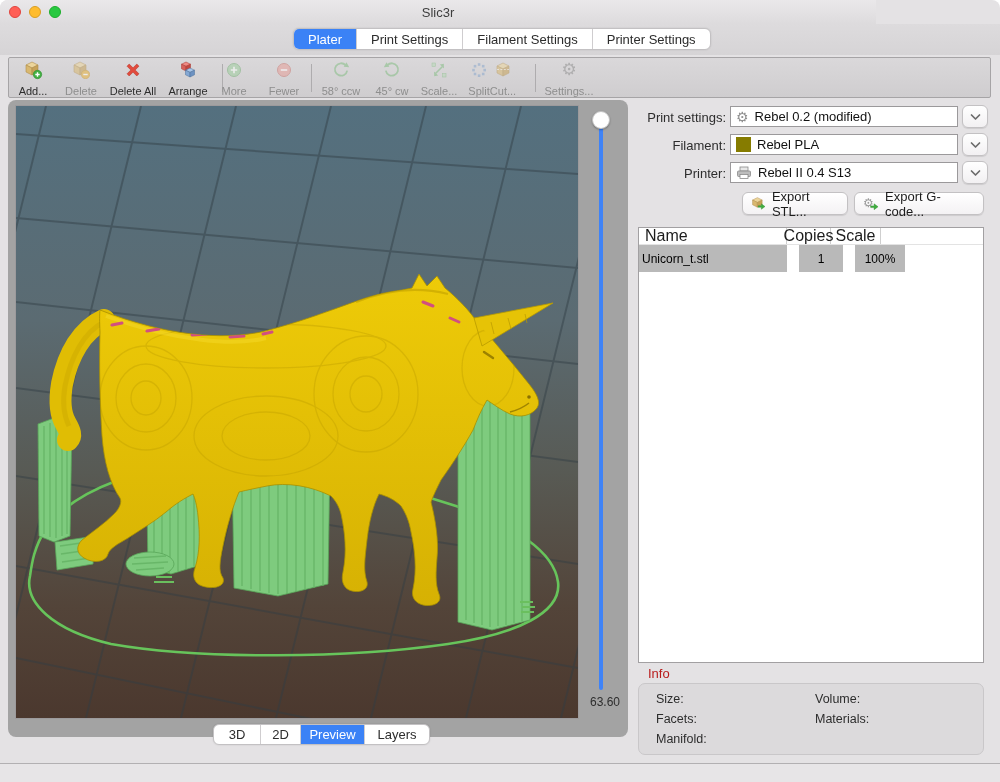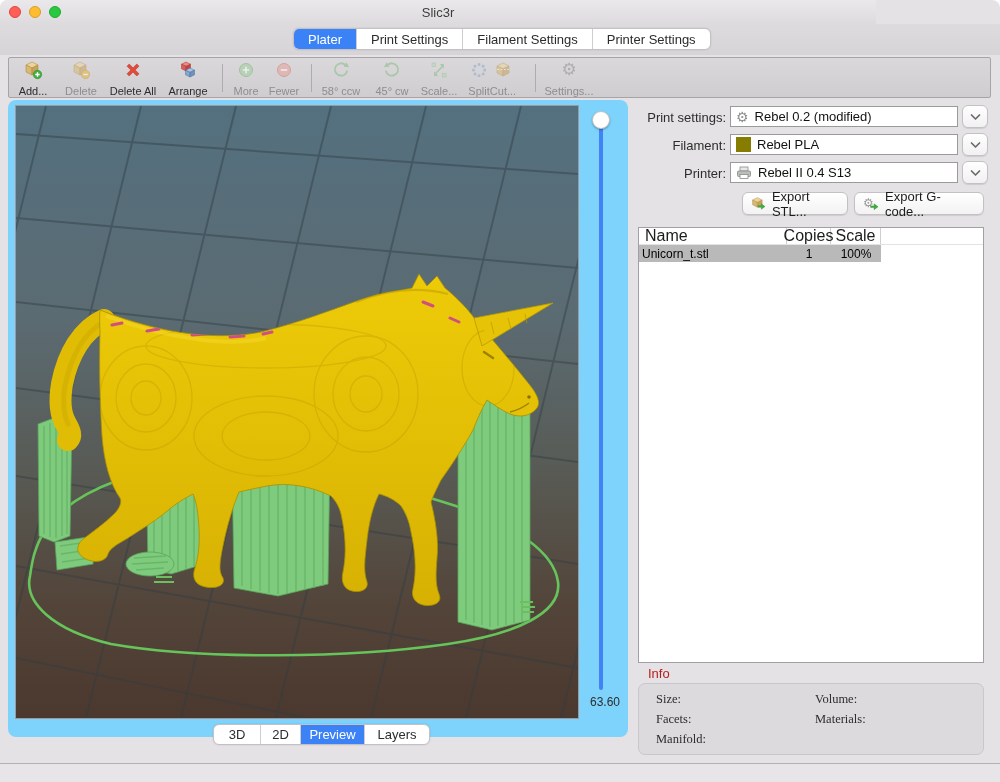--- a/index.html
+++ b/index.html
@@ -32,21 +32,21 @@
     background:linear-gradient(#dad8da,#cfcdcf); border:1px solid #a6a4a6; border-radius:2px; }
   .tb-item { position:absolute; top:1px; height:38px; display:flex; flex-direction:column; align-items:center; justify-content:flex-start; }
   .tb-icon { height:21px; display:flex; align-items:center; justify-content:center; }
   .tb-label { font-size:11px; color:#2d2d2d; white-space:nowrap; margin-top:5px; }
   .tb-item.disabled .tb-label { color:#8e8e8e; }
   .tb-item.disabled .tb-icon { opacity:.55; }
   .tb-sep { position:absolute; top:6px; width:1px; height:28px; background:#aeacae; }
   .gear-glyph { font-size:17px; color:#909090; line-height:18px; }
 
   
-  .left-panel { position:absolute; left:8px; top:100px; width:620px; height:637px; background:#7dd3fc; border-radius:8px;padding-left:20px; }
+  .left-panel { position:absolute; left:8px; top:100px; width:620px; height:637px; background:#a3a3a3; border-radius:8px;padding-left:20px; }
   .viewport { position:absolute; left:8px; top:6px; width:562px; height:612px; display:block; outline:1px solid #9c9a9c; }
   .layer-slider-track { position:absolute; left:591px; top:16px; width:4px; height:574px; background:#3f83f7; border-radius:2px; }
   .layer-slider-knob { position:absolute; left:584px; top:11px; width:18px; height:18px; background:#ffffff;
     border:1px solid #c2c2c2; border-radius:50%; box-shadow:0 1px 2px rgba(0,0,0,.3); }
   .layer-value { position:absolute; left:560px; top:595px; width:52px; text-align:right; font-size:12px; color:#2d2d2d; }
 
   .view-tabs { left:213px; top:724px; height:21px; }
   .view-tabs .seg-item { font-size:13px; }
   .vt-3d { width:47px; } .vt-2d { width:40px; } .vt-preview { width:64px; } .vt-layers { width:64px; }
 
@@ -64,31 +64,31 @@
     box-shadow:0 1px 1px rgba(0,0,0,.1); padding:7px 8px; }
 
   
   .obj-list { position:absolute; left:638px; top:227px; width:346px; height:436px; background:#ffffff; border:1px solid #a2a0a2; }
   .obj-header { display:flex; height:17px; border-bottom:1px solid #e3e3e3; }
   .obj-header .hc { font-size:16px; color:#1c1c1c; border-right:1px solid #cfcfcf; display:flex; align-items:center; }
   .hc.c-name { width:148px; padding-left:6px; }
   .hc.c-copies { width:44px; justify-content:center; }
   .hc.c-scale { width:50px; justify-content:center; }
   .hc.c-fill { flex:1; border-right:none; }
-  .obj-row { display:flex; height:17px; }
+  .obj-row { display:flex; height:27px;gap:12px; }
   .obj-row .rc { font-size:12px; color:#000; display:flex; align-items:center; background:#b9b9b9; }
   .rc.c-name { width:148px; padding-left:3px; }
   .rc.c-copies { width:44px; justify-content:center; }
   .rc.c-scale { width:50px; justify-content:center; }
   .rc.c-fill { flex:1; background:transparent; }
 
   
   .info-title { position:absolute; left:648px; top:666px; font-size:13px; color:#b91c1c; }
   .info-box { position:absolute; left:638px; top:683px; width:346px; height:72px; background:#dcdadc;
-    border:1px solid #c9c7c9; border-radius:7px;font-family:Liberation Serif, serif; }
+    border:1px solid #c9c7c9; border-radius:7px; }
   .info-field { position:absolute; font-size:12.5px; color:#2d2d2d; }
 
   .bottom-strip { position:absolute; left:0; top:763px; width:1000px; height:19px; background:#e7e5e7; border-top:1px solid #b2b0b2; }
 </style>
 </head>
 <body>
 
 <div class="window">
 
   <div class="titlebar">
@@ -149,21 +149,21 @@
             <polygon points="3.5,4.2 8,6.4 8,11 3.5,8.8" fill="#d8605a" stroke="#a8352e" stroke-width=".5"></polygon>
             <polygon points="8,6.4 12.5,4.2 12.5,8.8 8,11" fill="#c34840" stroke="#a8352e" stroke-width=".5"></polygon>
             <polygon points="12,8 16.5,10.2 12,12.4 7.5,10.2" fill="#a9c6e8" stroke="#4a6f98" stroke-width=".5"></polygon>
             <polygon points="7.5,10.2 12,12.4 12,17 7.5,14.8" fill="#84a8d4" stroke="#4a6f98" stroke-width=".5"></polygon>
             <polygon points="12,12.4 16.5,10.2 16.5,14.8 12,17" fill="#6d92c2" stroke="#4a6f98" stroke-width=".5"></polygon>
           </svg>
       </span>
       <span class="tb-label">Arrange</span>
     </div>
     <div class="tb-sep" style="left:213px"></div>
-    <div class="tb-item disabled" style="left:218px;width:38px">
+    <div class="tb-item disabled" style="left:206px;width:38px">
       <span class="tb-icon">
         <svg width="20" height="20" viewBox="0 0 20 20">
             <circle cx="10" cy="10" r="6.5" fill="#9fcf9f" stroke="#79af79"></circle>
             <path d="M10,6.8 V13.2 M6.8,10 H13.2" stroke="#fff" stroke-width="1.6"></path>
           </svg>
       </span>
       <span class="tb-label">More</span>
     </div>
     <div class="tb-item disabled" style="left:254px;width:42px">
       <span class="tb-icon">

